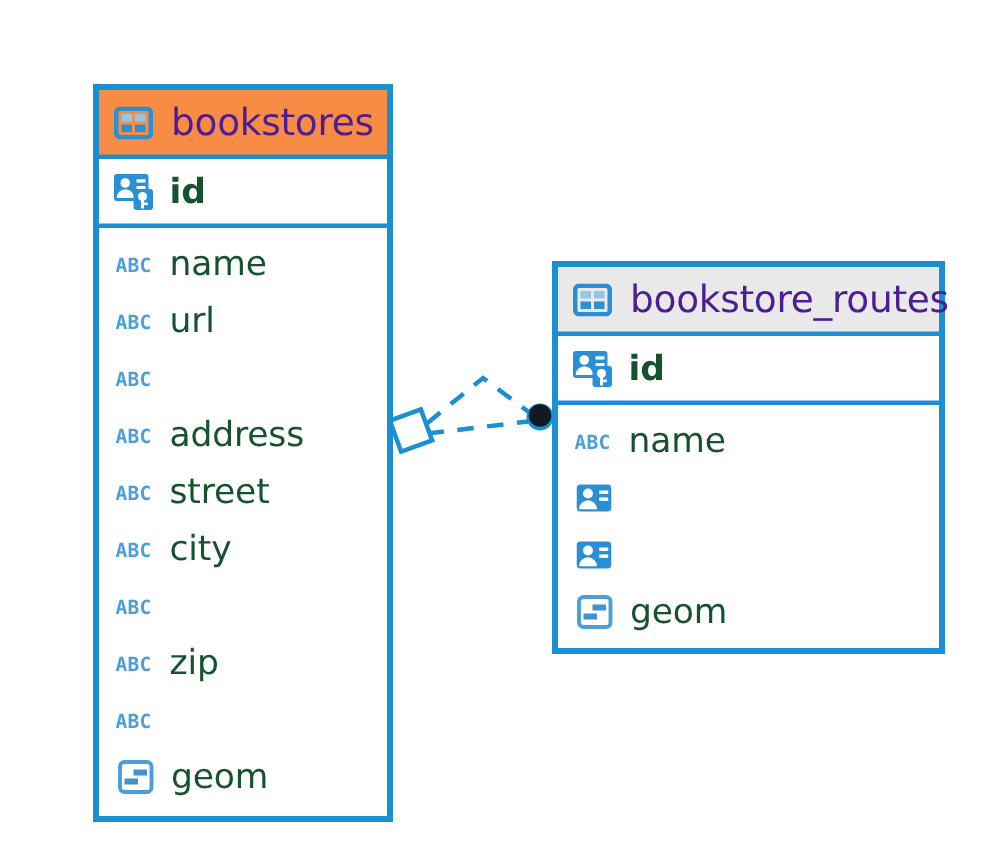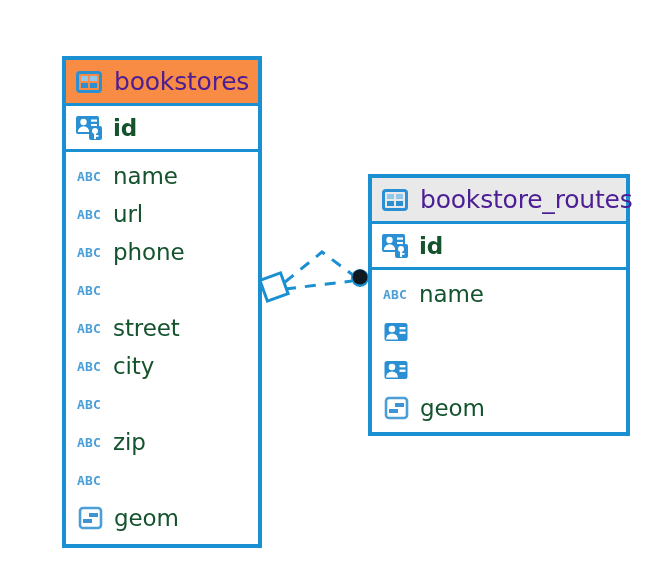--- a/index.html
+++ b/index.html
@@ -173,29 +173,29 @@
         </span>
         <span class="field-label">url</span>
       </div>
 
       <div class="field-row">
         <span class="icon-slot small">
           <svg width="26" height="14" viewBox="0 0 26 14">
             <text x="0" y="12" font-family="'DejaVu Sans Mono','Liberation Mono',monospace" font-size="13" font-weight="bold" fill="#4a9fd8" letter-spacing="0.2">ABC</text>
           </svg>
         </span>
-        <span class="field-label">phone</span>
-      </div>
-
-      <div class="field-row">
-        <span class="icon-slot small">
-          <svg width="26" height="14" viewBox="0 0 26 14">
-            <text x="0" y="12" font-family="'DejaVu Sans Mono','Liberation Mono',monospace" font-size="13" font-weight="bold" fill="#4a9fd8" letter-spacing="0.2">ABC</text>
-          </svg>
-        </span>
+      </div>
+
+      <div class="field-row">
+        <span class="icon-slot small">
+          <svg width="26" height="14" viewBox="0 0 26 14">
+            <text x="0" y="12" font-family="'DejaVu Sans Mono','Liberation Mono',monospace" font-size="13" font-weight="bold" fill="#4a9fd8" letter-spacing="0.2">ABC</text>
+          </svg>
+        </span>
+        <span class="field-label">address</span>
       </div>
 
       <div class="field-row">
         <span class="icon-slot small">
           <svg width="26" height="14" viewBox="0 0 26 14">
             <text x="0" y="12" font-family="'DejaVu Sans Mono','Liberation Mono',monospace" font-size="13" font-weight="bold" fill="#4a9fd8" letter-spacing="0.2">ABC</text>
           </svg>
         </span>
         <span class="field-label">street</span>
       </div>

